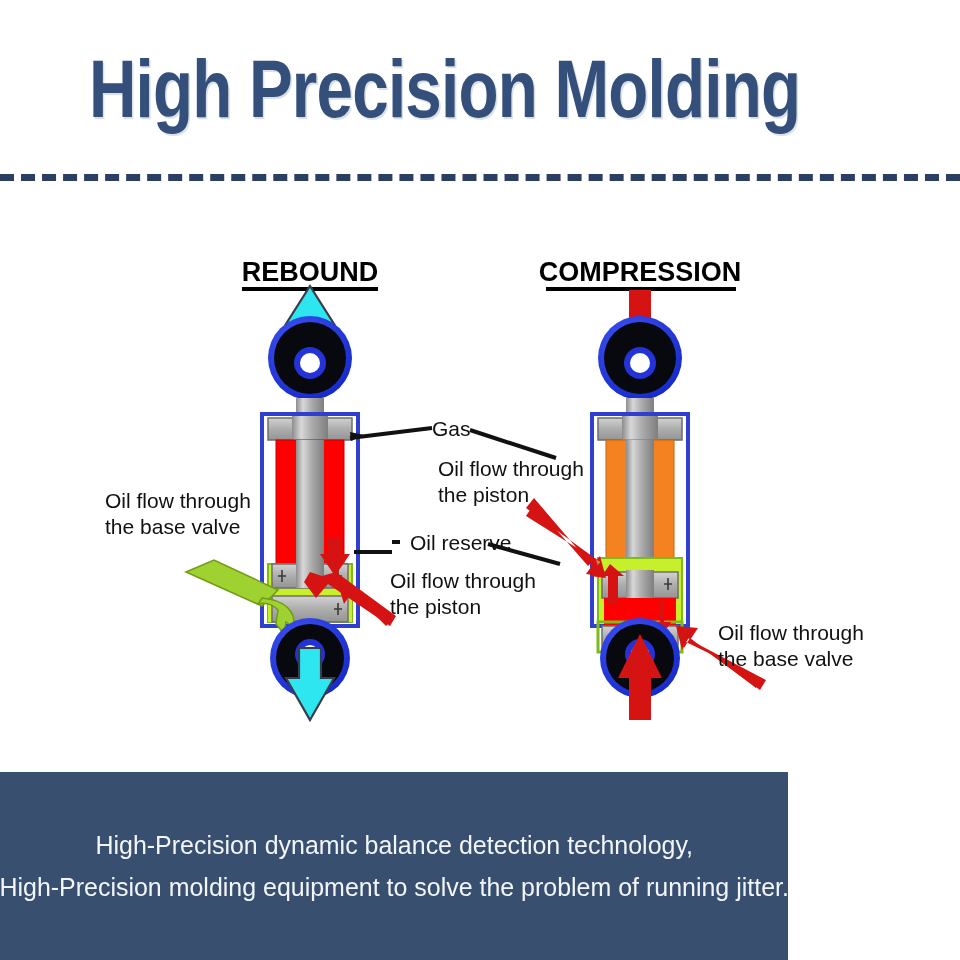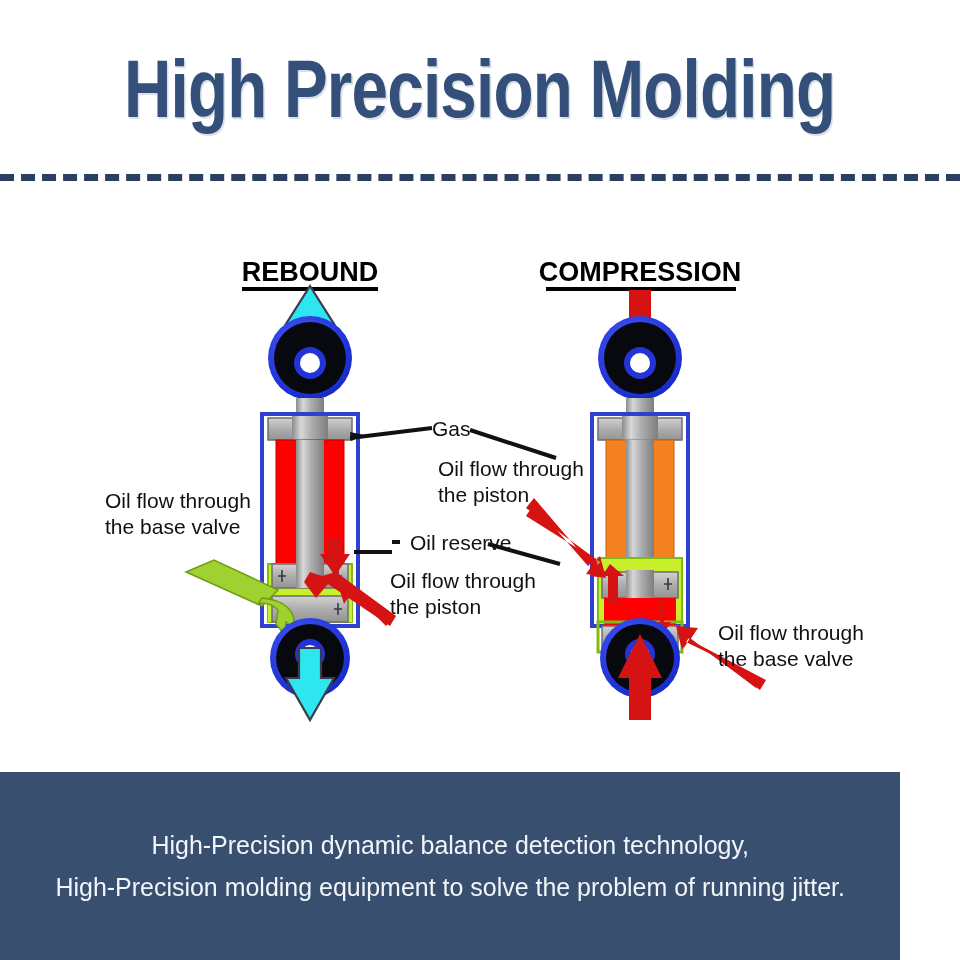--- a/index.html
+++ b/index.html
@@ -8,21 +8,21 @@
     background:#ffffff;
     font-family:"Liberation Sans", sans-serif;
     overflow:hidden;
     position:relative;
   }
   .page{position:relative;width:960px;height:960px;background:#fff;}
 
   
   .header{
     position:absolute;left:0;top:0;width:960px;height:172px;
-    display:flex;align-items:center;justify-content:center;
+    display:flex;align-items:center;justify-content:flex-start;
   }
   .title{
     font-family:"Liberation Sans", sans-serif;
     font-weight:bold;
     font-size:82px;
     line-height:1;
     color:#34507A;
     letter-spacing:-1px;
     transform:scaleX(0.80);
     transform-origin:center;
@@ -37,21 +37,21 @@
 
   
   .diagram{
     position:absolute;left:0;top:186px;width:780px;height:586px;
     background:#ffffff;
   }
   .dg{position:absolute;left:0;top:0;width:960px;height:586px;}
 
   
   .footer{
-    position:absolute;left:0;top:772px;width:900px;height:188px;
+    position:absolute;left:0;top:772px;width:788px;height:188px;
     background:#384F6F;
     display:flex;flex-direction:column;
     align-items:center;justify-content:center;
     box-sizing:border-box;padding:0 30px;
   }
   .footer .cap-line{
     color:#F2F5F9;
     font-family:"Liberation Sans", sans-serif;
     font-size:26px;
     line-height:1.62;

